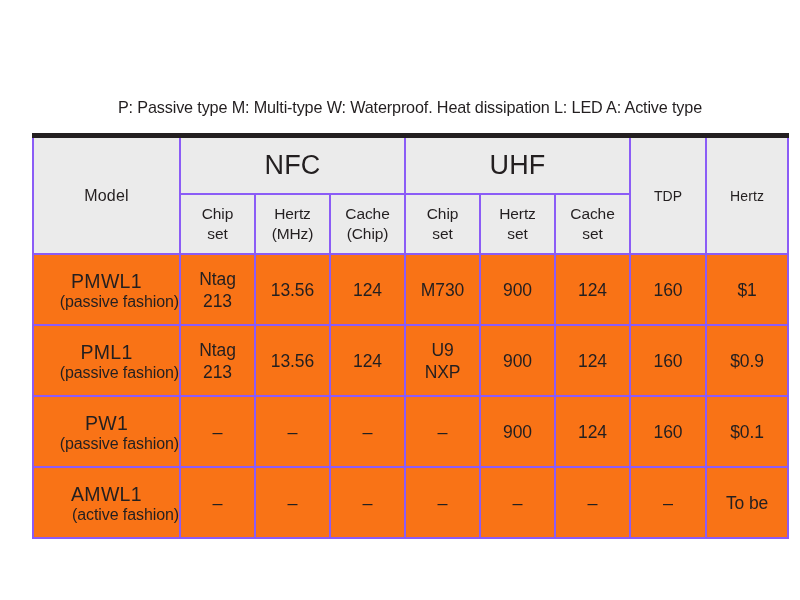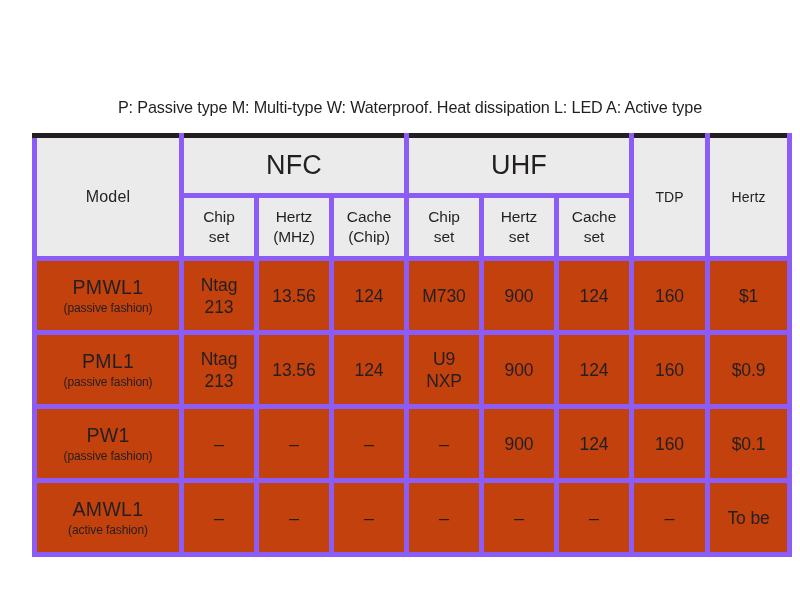--- a/index.html
+++ b/index.html
@@ -41,21 +41,21 @@
     left: 16px;
     top: 133px;
     width: 755px;
     border-collapse: collapse;
     table-layout: fixed;
     background: #ffffff;
   }
 
   table.spec th,
   table.spec td {
-    border: 5px solid #8b5cf6;
+    border: 2px solid #8b5cf6;
     text-align: center;
     vertical-align: middle;
     color: #231f20;
     font-weight: normal;
     padding: 0;
   }
 
   
   table.spec thead tr:first-child th {
     border-top: 5px solid #231f20;
@@ -86,34 +86,35 @@
   .model-head {
     font-size: 16px;
     letter-spacing: 0.2px;
   }
 
   tbody td {
     height: 69px;
     font-size: 17.5px;
     line-height: 22px;
     letter-spacing: -0.1px;
-    background: #c2410c;
+    background: #f97316;
   }
 
   td.model-cell {
     font-size: 19.5px;
     line-height: 24px;
     letter-spacing: 0.3px;
   }
 
   td.model-cell .sub {
     display: block;
-    font-size: 12px;
+    font-size: 16px;
     line-height: 18px;
     letter-spacing: -0.1px;
+    text-align: right;
   }
 
   .two-line {
     line-height: 22px;
   }
 
   .dash {
     font-size: 18px;
   }
 

